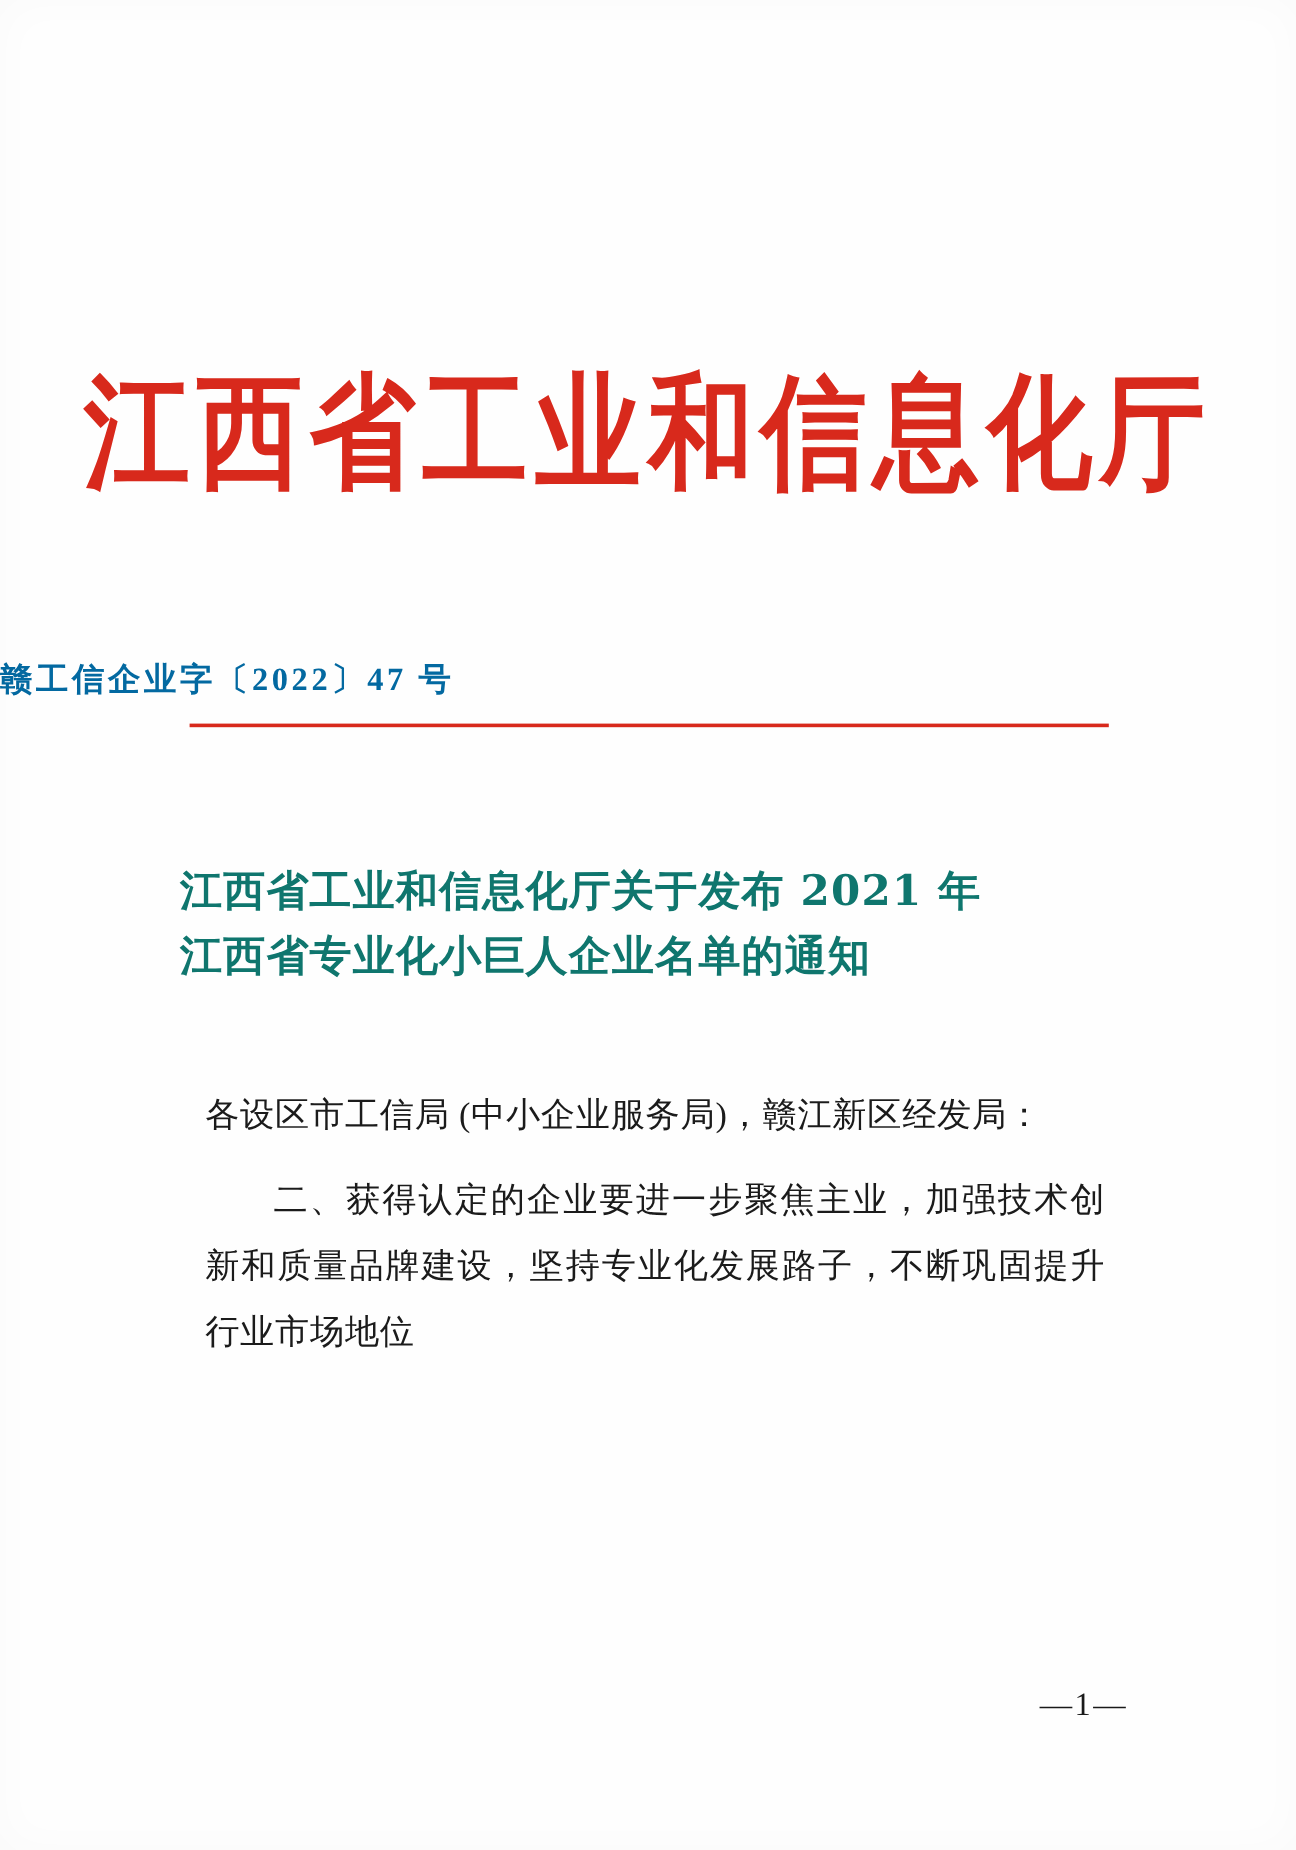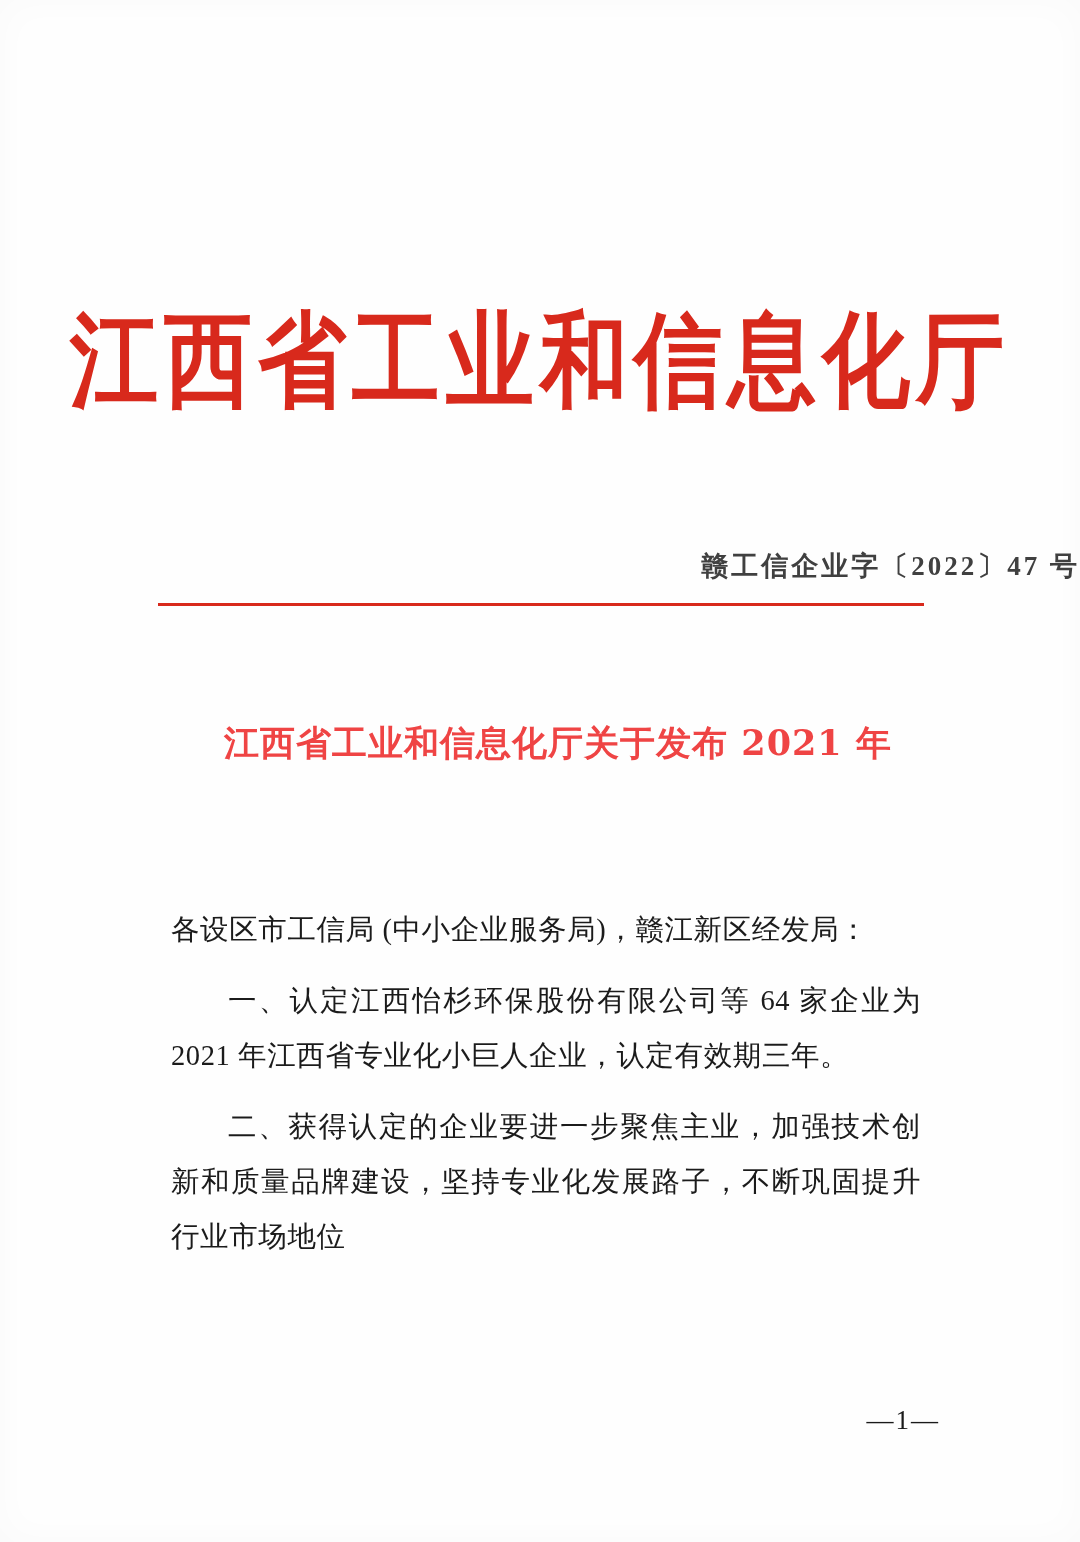--- a/index.html
+++ b/index.html
@@ -41,51 +41,51 @@
     transform: scaleY(1.18);
     transform-origin: center top;
   }
 
   
   .doc-number {
     position: absolute;
     top: 548px;
     left: 0;
     width: 1080px;
-    text-align: right;
+    text-align: left;
     font-family: "Liberation Serif", "DejaVu Serif", serif;
     font-size: 27px;
     font-weight: 600;
     letter-spacing: 3px;
-    color: #404040;
+    color: #0369a1;
   }
 
   
   .red-rule {
     position: absolute;
     top: 603px;
     left: 158px;
     width: 766px;
     height: 3px;
     background: #d8291c;
   }
 
   
   .doc-title {
     position: absolute;
     top: 716px;
-    left: 168px;
+    left: 150px;
     width: 780px;
-    text-align: center;
+    text-align: left;
     font-family: "DejaVu Serif", "Liberation Serif", serif;
     font-weight: 700;
     font-size: 35px;
     line-height: 1.55;
     letter-spacing: 1px;
-    color: #ef4444;
+    color: #0f766e;
   }
   .doc-title .line {
     display: block;
     white-space: nowrap;
   }
 
   
   .body-text {
     position: absolute;
     top: 886px;
@@ -136,24 +136,24 @@
   <div class="masthead">
     <div class="masthead-title">江西省工业和信息化厅</div>
   </div>
 
   <div class="doc-number">赣工信企业字〔2022〕47 号</div>
 
   <div class="red-rule"></div>
 
   <div class="doc-title">
     <span class="line">江西省工业和信息化厅关于发布 2021 年</span>
+    <span class="line">江西省专业化小巨人企业名单的通知</span>
   </div>
 
   <div class="body-text">
     <p>各设区市工信局 (中小企业服务局)，赣江新区经发局：</p>
-    <p class="indent">一、认定江西怡杉环保股份有限公司等 64 家企业为 2021 年江西省专业化小巨人企业，认定有效期三年。</p>
     <p class="indent">二、获得认定的企业要进一步聚焦主业，加强技术创新和质量品牌建设，坚持专业化发展路子，不断巩固提升行业市场地位</p>
   </div>
 
   <div class="page-number">—1—</div>
 
   <div class="edge-shadow"></div>
 </div>
 
 </body></html>

